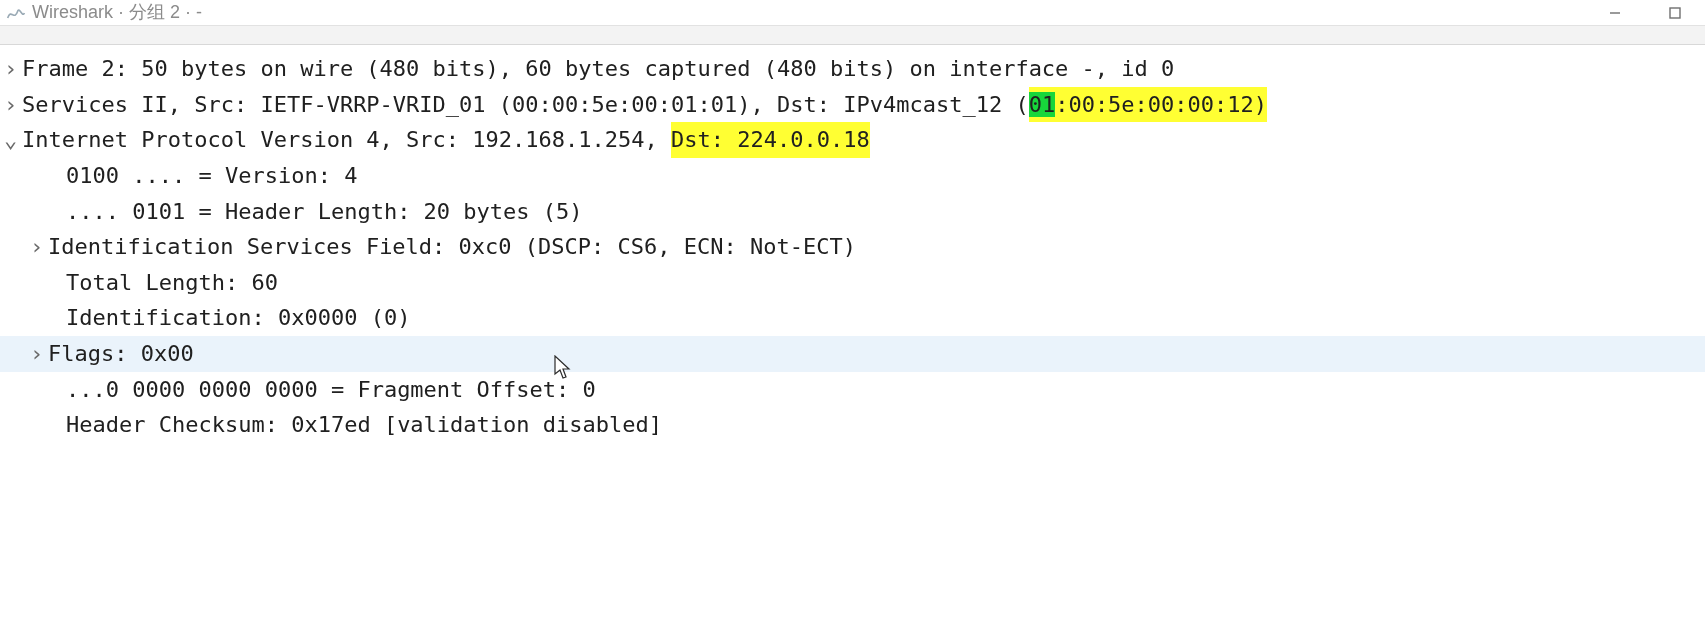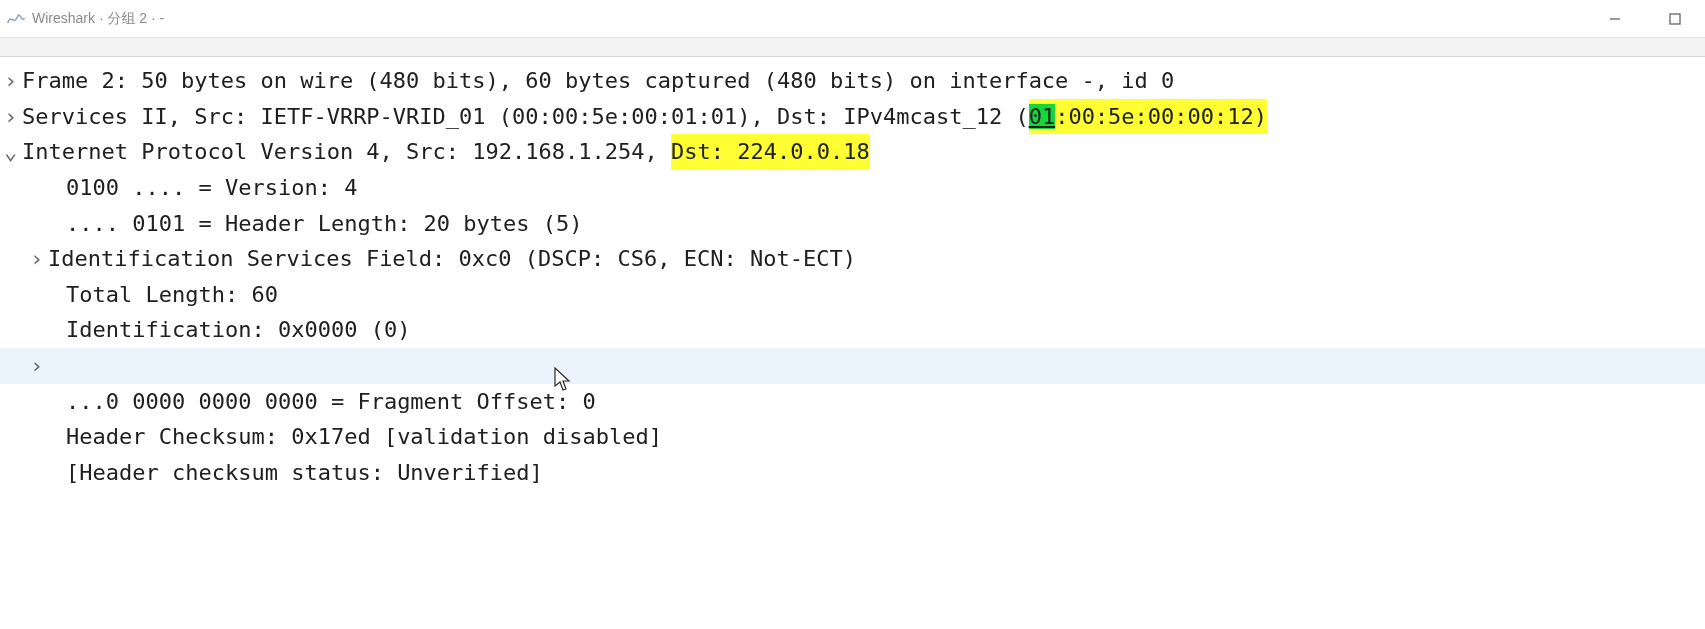--- a/index.html
+++ b/index.html
@@ -10,29 +10,29 @@
     font-size: 22px;
     line-height: 1.62;
     color: #202020;
     width: 1705px;
     height: 629px;
     overflow: hidden;
   }
 
   
   .titlebar {
-    height: 38px;
+    height: 26px;
     display: flex;
     align-items: center;
     justify-content: space-between;
     padding: 0 0 0 6px;
     background: #ffffff;
     color: #8b8b8b;
     font-family: "Segoe UI", "Microsoft YaHei", Arial, sans-serif;
-    font-size: 14px;
+    font-size: 18px;
     border-bottom: 1px solid #e2e2e2;
     box-sizing: border-box;
   }
   .titlebar .left {
     display: flex;
     align-items: center;
     gap: 6px;
   }
   .titlebar .ws-icon svg {
     width: 20px;
@@ -89,21 +89,20 @@
   }
   .indent-1 .toggle { margin-left: 26px; }
 
   .indent-2.noexp  .pad2 { display:inline-block; width: 62px; }
 
   .hl-yellow {
     background: #ffff33;
   }
   .hl-green {
     background: #17d63b;
-    text-decoration: underline;
   }
 
   
   .cursor {
     position: absolute;
     pointer-events: none;
   }
   .cursor svg {
     width: 18px;
     height: 26px;
@@ -167,30 +166,27 @@
     <div class="row indent-1">
       <span class="toggle">›</span><span>Identification Services Field: 0xc0 (DSCP: CS6, ECN: Not-ECT)</span>
     </div>
     <div class="row indent-2 noexp">
       <span class="pad2"></span><span>Total Length: 60</span>
     </div>
     <div class="row indent-2 noexp">
       <span class="pad2"></span><span>Identification: 0x0000 (0)</span>
     </div>
     <div class="row indent-1 selected">
-      <span class="toggle">›</span>
+      <span class="toggle">›</span><span>Flags: 0x00</span>
     </div>
     <div class="row indent-2 noexp">
       <span class="pad2"></span><span>...0 0000 0000 0000 = Fragment Offset: 0</span>
     </div>
     <div class="row indent-2 noexp">
       <span class="pad2"></span><span>Header Checksum: 0x17ed [validation disabled]</span>
-    </div>
-    <div class="row indent-2 noexp">
-      <span class="pad2"></span><span>[Header checksum status: Unverified]</span>
     </div>
 
   </div>
 
   <div class="cursor" style="left:554px; top:310px;">
     <svg viewBox="0 0 18 26">
       <path d="M1 1 L1 19 L6 15 L9 23 L12 22 L9 14 L15 14 Z" fill="#ffffff" stroke="#2b2b2b" stroke-width="1.2"></path>
     </svg>
   </div>
 

